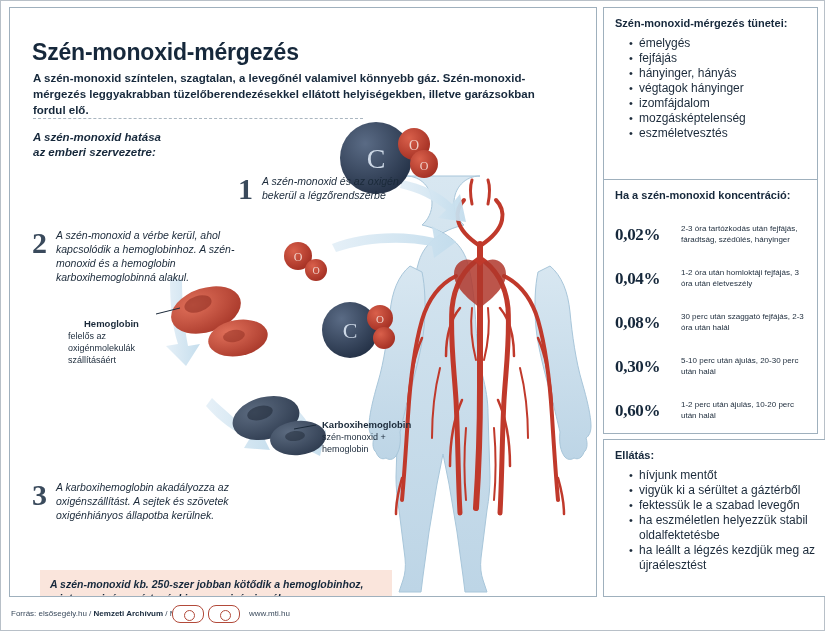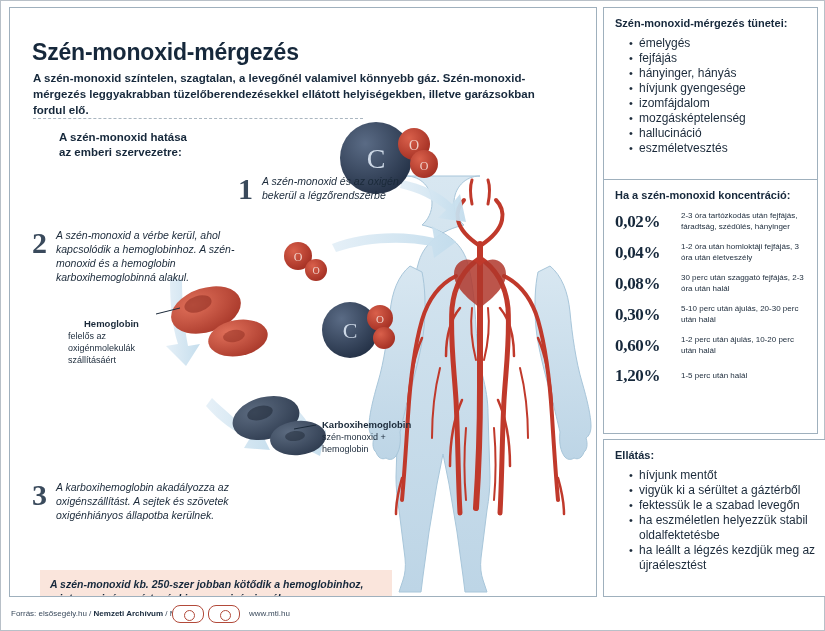--- a/index.html
+++ b/index.html
@@ -34,21 +34,21 @@
   .lead{
     position:absolute;left:23px;top:50px;width:520px;
     font-size:11.5px;font-weight:bold;line-height:16px;color:#16283b;
   }
   .hr-dash{
     position:absolute;left:23px;top:110px;width:330px;height:0;
     border-top:1px dashed #aab6c0;
   }
   .subtitle{
     position:absolute;left:23px;top:122px;width:220px;
-    font-size:11.5px;font-weight:bold;line-height:15px;color:#16283b;margin-left:26px;
+    font-size:11.5px;font-weight:bold;font-style:italic;line-height:15px;color:#16283b;
   }
 
   .stepnum{
     position:absolute;
     font-size:30px;font-weight:bold;color:#3a4a5c;
     font-family:"Liberation Serif", serif;
   }
   .steptext{
     position:absolute;
     font-size:10.5px;font-style:italic;line-height:14px;color:#1b2a3a;
@@ -106,21 +106,21 @@
     position:relative;
     font-size:12px;line-height:15px;color:#1b2a3a;
     padding-left:0;
   }
   ul.bullets li:before{
     content:"•";position:absolute;left:-10px;top:0;color:#1b2a3a;font-size:11px;
   }
   ul.bullets.ind li{margin-left:8px;}
 
   .conc-row{
-    display:flex;align-items:center;margin-top:10px;
+    display:flex;align-items:center;margin-top:23px;
   }
   .conc-val{
     width:66px;flex:0 0 66px;
     font-size:17px;font-weight:bold;color:#16283b;
     font-family:"Liberation Serif", serif;
     letter-spacing:-0.3px;
   }
   .conc-desc{
     font-size:8px;line-height:10.5px;color:#1b2a3a;
   }
@@ -320,24 +320,23 @@
     </div>
   </div>
 
   <div class="panel" id="panel-symptoms">
     <div class="p-pad">
       <div class="panel-title">Szén-monoxid-mérgezés tünetei:</div>
       <ul class="bullets ind">
         <li>émelygés</li>
         <li>fejfájás</li>
         <li>hányinger, hányás</li>
-        <li>hívjunk gyengesége</li>
+        <li>végtagok hányinger</li>
         <li>izomfájdalom</li>
         <li>mozgásképtelenség</li>
-        <li>hallucináció</li>
         <li>eszméletvesztés</li>
       </ul>
     </div>
   </div>
 
   <div class="panel" id="panel-conc">
     <div class="p-pad">
       <div class="panel-title">Ha a szén-monoxid koncentráció:</div>
 
       <div class="conc-row">

